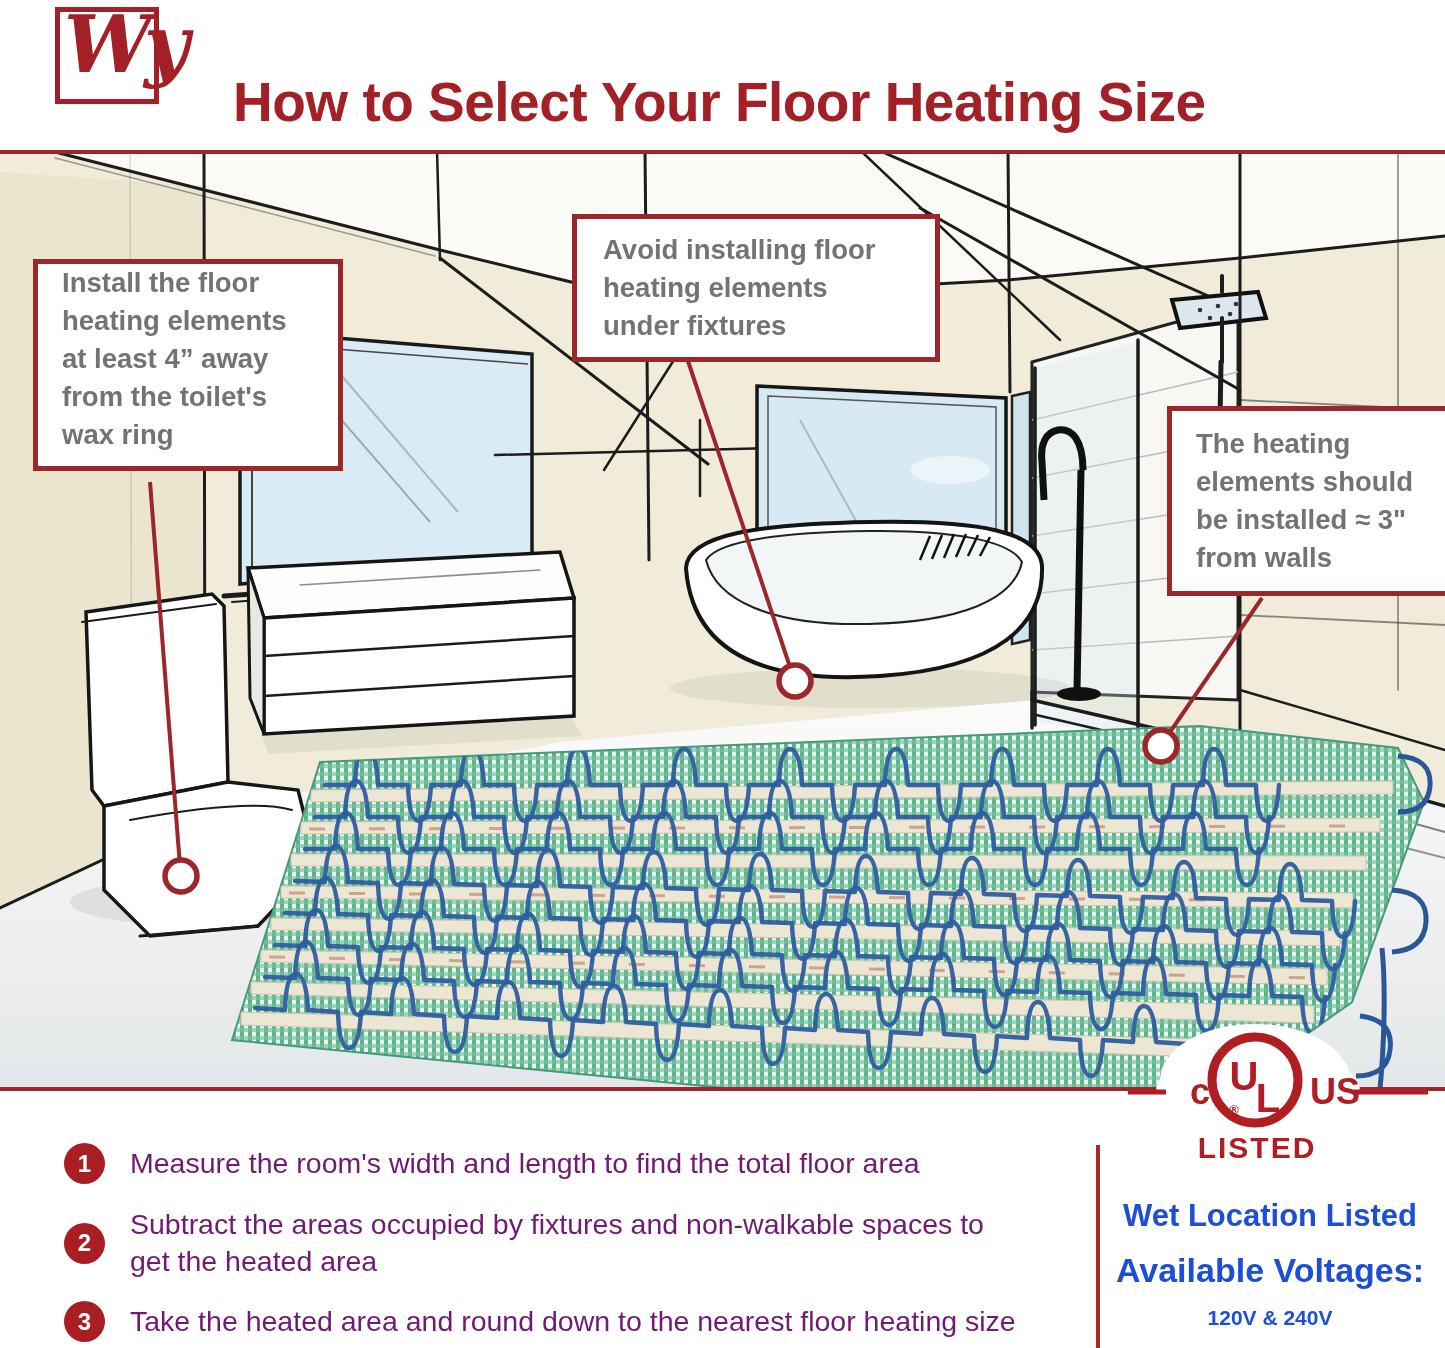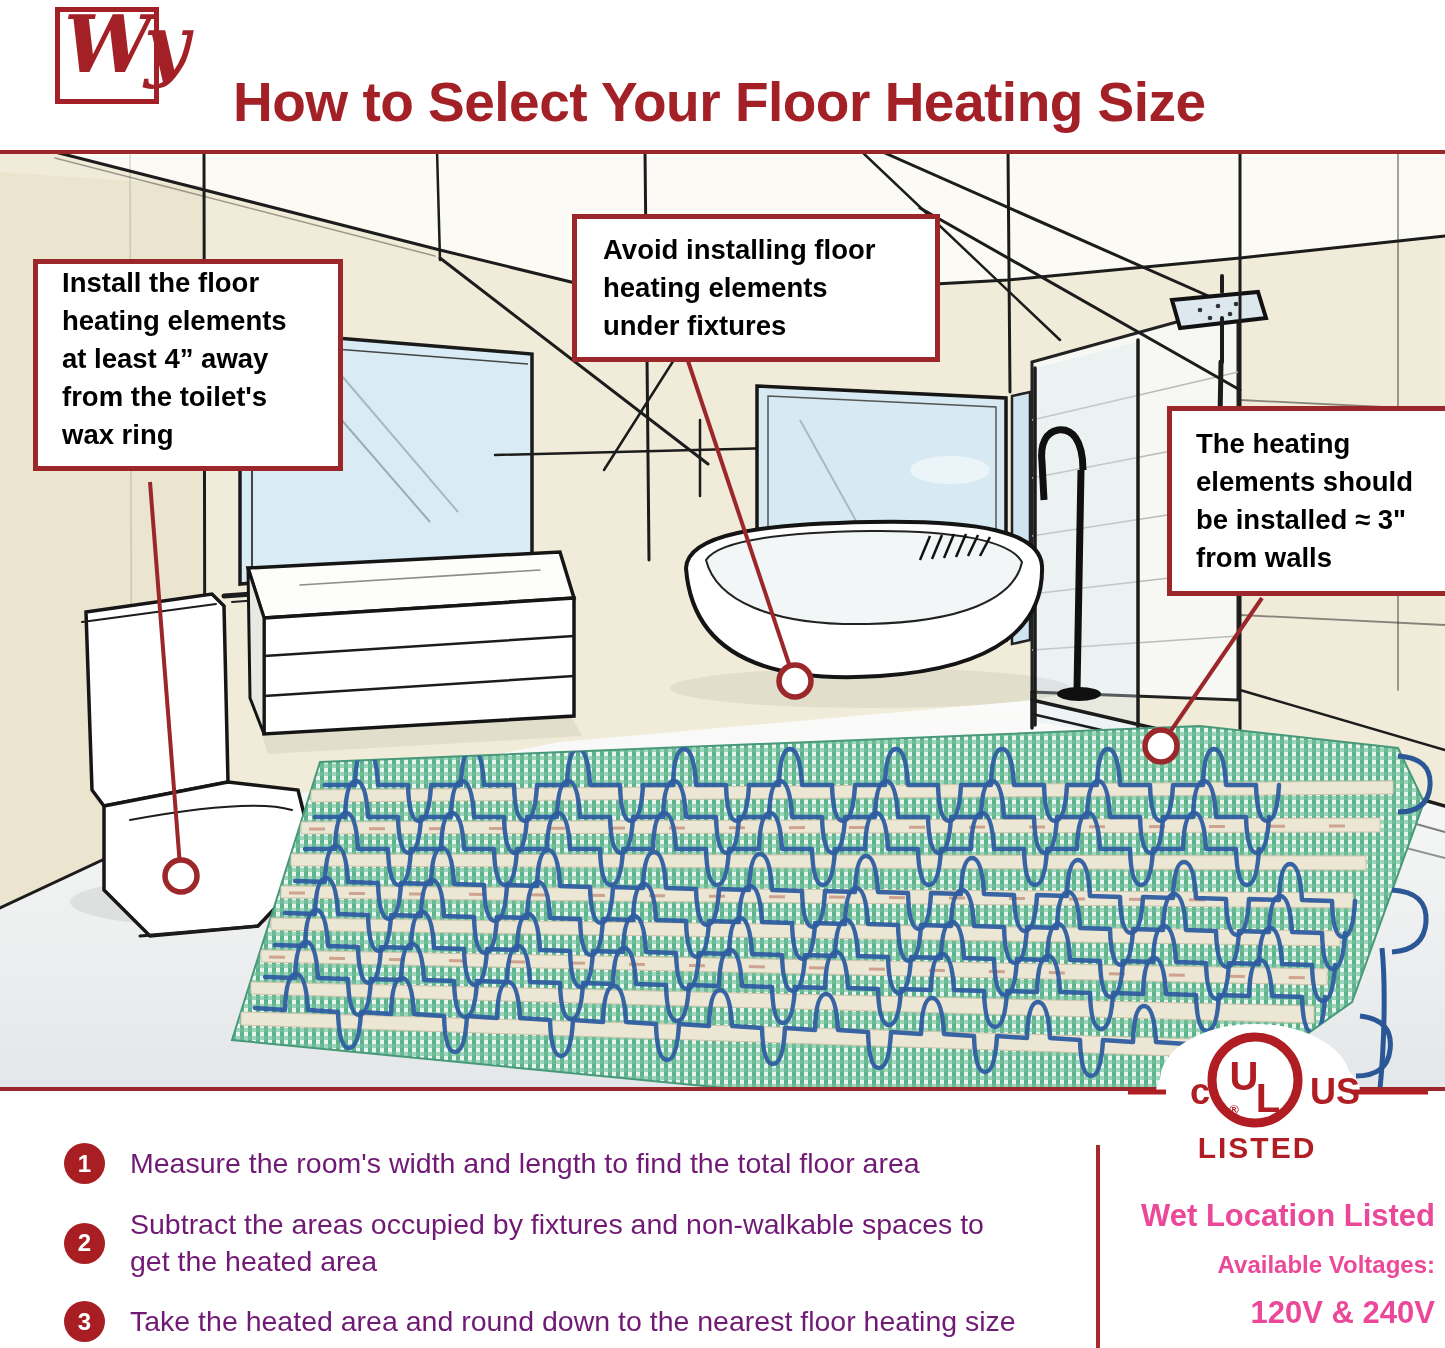--- a/index.html
+++ b/index.html
@@ -7,40 +7,40 @@
           font-family:"Liberation Sans",sans-serif;}
   
   .logo-box{position:absolute;left:55px;top:7px;width:94px;height:87px;border:5px solid #a32126;}
   .logo-glyph{position:absolute;left:4px;top:-6px;font-family:"DejaVu Serif",serif;font-style:italic;
           font-weight:700;font-size:78px;color:#a32126;letter-spacing:-6px;line-height:1;}
   .page-title{position:absolute;left:233px;top:24px;font-size:55px;font-weight:700;color:#a32126;
           letter-spacing:-0.5px;white-space:nowrap;margin-top:46px;}
   
   .scene{position:absolute;left:0;top:150px;width:1445px;height:941px;}
   
-  .callout{position:absolute;background:#ffffff;border:5px solid #9c272b;color:#000000;
+  .callout{position:absolute;background:#ffffff;border:5px solid #9c272b;color:#737373;
           font-size:27.5px;line-height:38px;font-weight:600;white-space:pre-line;}
   .callout.c1{left:33px;top:259px;width:266px;padding:0 10px 12px 24px;}
   .callout.c2{left:572px;top:214px;width:318px;padding:12px 14px 12px 26px;}
   .callout.c3{left:1167px;top:406px;width:273px;padding:14px 10px 14px 24px;}
   
   .step-row{position:absolute;left:64px;display:flex;align-items:center;}
   .step-row.r1{top:1143px;}
   .step-row.r2{top:1206px;}
   .step-row.r3{top:1301px;}
   .step-badge{flex:0 0 auto;width:41px;height:41px;border-radius:50%;background:#a81e23;color:#ffffff;
           font-size:24px;font-weight:700;display:flex;align-items:center;justify-content:center;}
   .step-text{margin-left:25px;font-size:28.5px;line-height:37px;font-weight:400;color:#701a75;
           white-space:pre-line;max-width:960px;}
   
   .divider{position:absolute;left:1096px;top:1145px;width:4px;height:203px;background:#a5292d;}
-  .cert-text{position:absolute;left:1105px;top:1198px;width:330px;text-align:right;color:#ec4899;}
+  .cert-text{position:absolute;left:1105px;top:1198px;width:330px;text-align:center;color:#1d4ed8;}
   .cert-wet{font-size:31px;font-weight:700;margin-bottom:17px;}
-  .cert-volt-label{font-size:24px;font-weight:700;margin-bottom:2px;}
-  .cert-volt-value{font-size:31px;font-weight:700;margin-top:16px;}
+  .cert-volt-label{font-size:34px;font-weight:700;margin-bottom:2px;}
+  .cert-volt-value{font-size:21px;font-weight:700;margin-top:16px;}
   .ul-svg{position:absolute;left:1128px;top:1010px;width:300px;height:165px;}
   .ul-red{fill:#b01e24;font-family:"Liberation Sans",sans-serif;font-weight:700;}
   
   .ink{stroke:#1c1c1c;fill:none;stroke-linecap:round;stroke-linejoin:round;}
   .red-line{stroke:#9c272b;fill:none;}
   .marker-dot{fill:#ffffff;stroke:#9c272b;stroke-width:5.5;}
   .cable{fill:none;stroke:#2f5da1;stroke-width:4.5;stroke-linecap:round;stroke-linejoin:round;opacity:.95;}
   .tape{fill:#ece6d4;stroke:#cfc5ab;stroke-width:1;}
 </style>
 </head>

